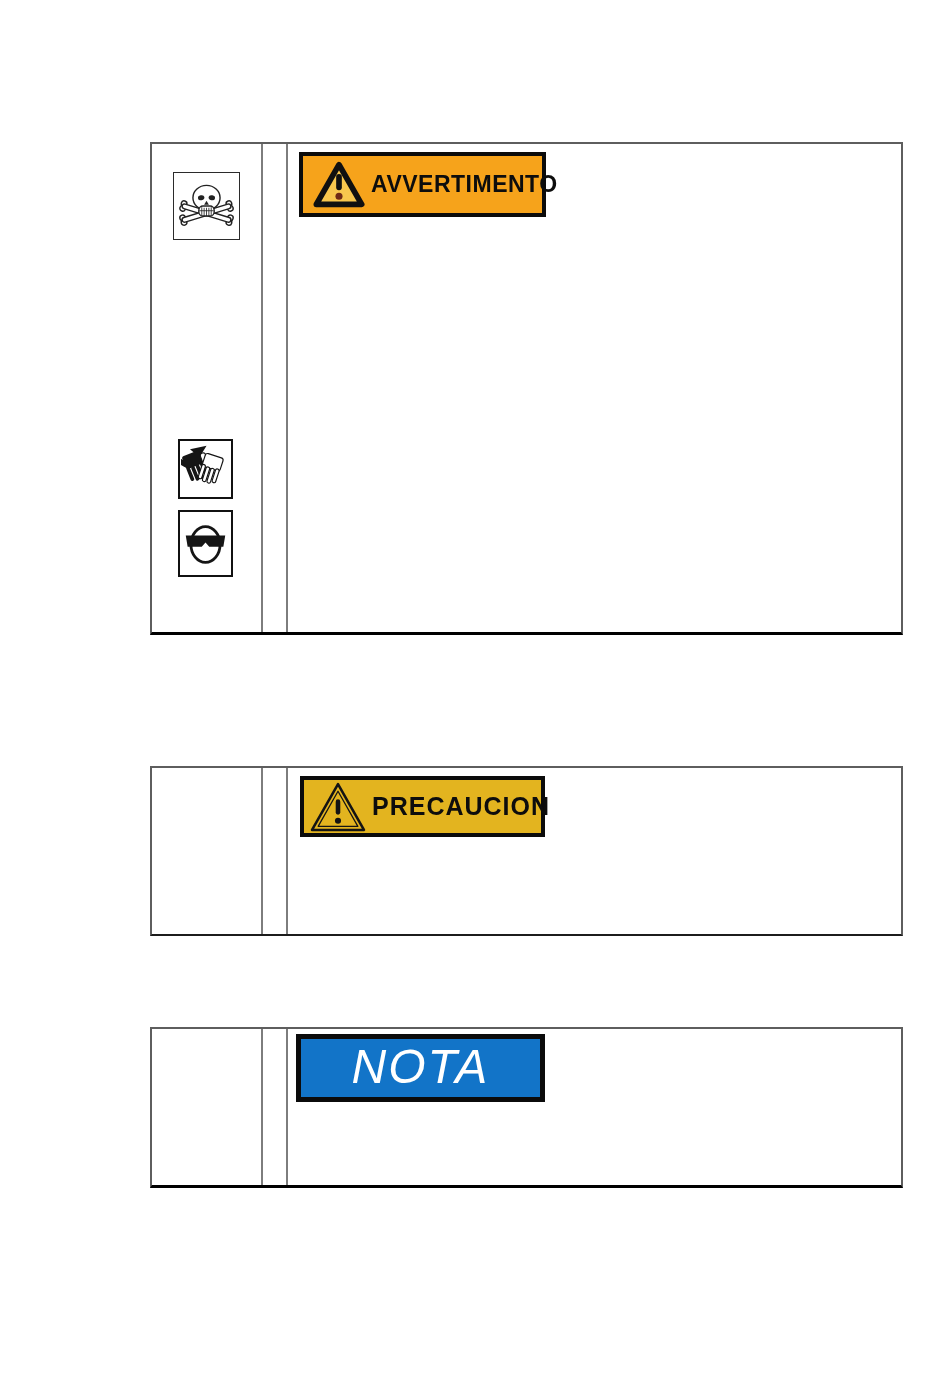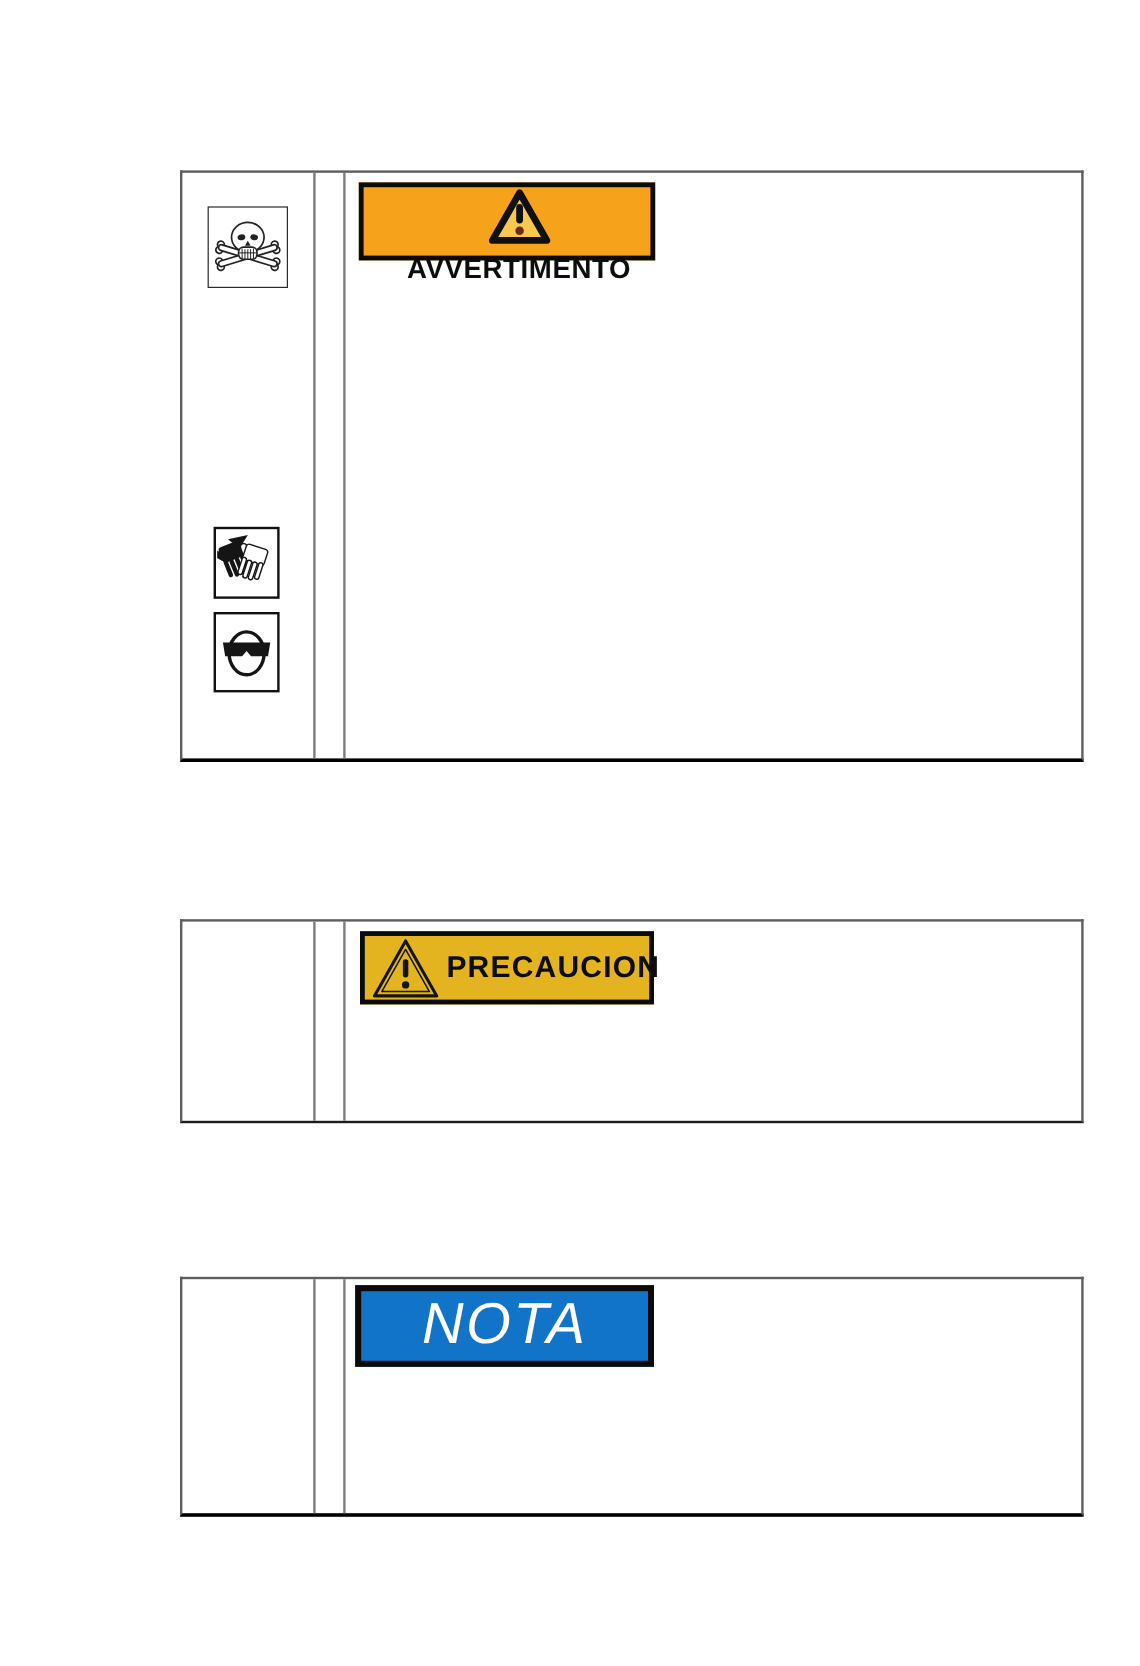--- a/index.html
+++ b/index.html
@@ -14,21 +14,21 @@
   .tbl{
     position:absolute;
     left:150px;
     width:753px;
     box-sizing:border-box;
     background:#ffffff;
     border:2px solid #5e5e5e;
   }
   #tbl-warning{top:142px;height:493px;border-bottom:3px solid #000;}
   #tbl-caution{top:766px;height:170px;border-bottom:2px solid #1c1c1c;}
-  #tbl-note{top:1064px;height:200px;border-bottom:3px solid #000;}
+  #tbl-note{top:1027px;height:161px;border-bottom:3px solid #000;}
   .vline{
     position:absolute;top:0;bottom:0;width:2px;background:#7d7d7d;
   }
   .vline.v1{left:109px;}
   .vline.v2{left:134px;}
 
   
   .icon-box{
     position:absolute;
     box-sizing:border-box;
@@ -40,21 +40,21 @@
   .icon-box svg{display:block;width:100%;height:100%;}
 
   
   .banner{
     position:absolute;
     box-sizing:border-box;
     border:4px solid #0b0b0b;
     display:flex;
     align-items:center;
   }
-  #banner-warning{left:147px;top:8px;width:247px;height:65px;padding-left:20px;gap:6px;flex-direction:column;}
+  #banner-warning{left:147px;top:8px;width:247px;height:65px;padding-left:10px;gap:6px;}
   #banner-warning .banner-label{
     font-weight:bold;font-size:23px;letter-spacing:0.5px;color:#0d0d0d;
     white-space:nowrap;
   }
   #banner-warning svg{width:52px;height:49px;flex:0 0 auto;}
 
   #banner-caution{left:148px;top:8px;width:245px;height:61px;padding-left:6px;gap:6px;}
   #banner-caution .banner-label{
     font-weight:bold;font-size:25px;letter-spacing:1px;color:#0d0d0d;
     white-space:nowrap;

